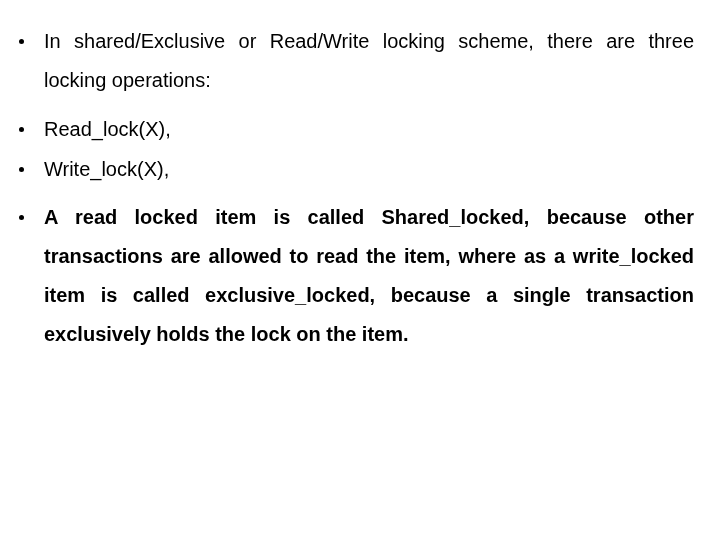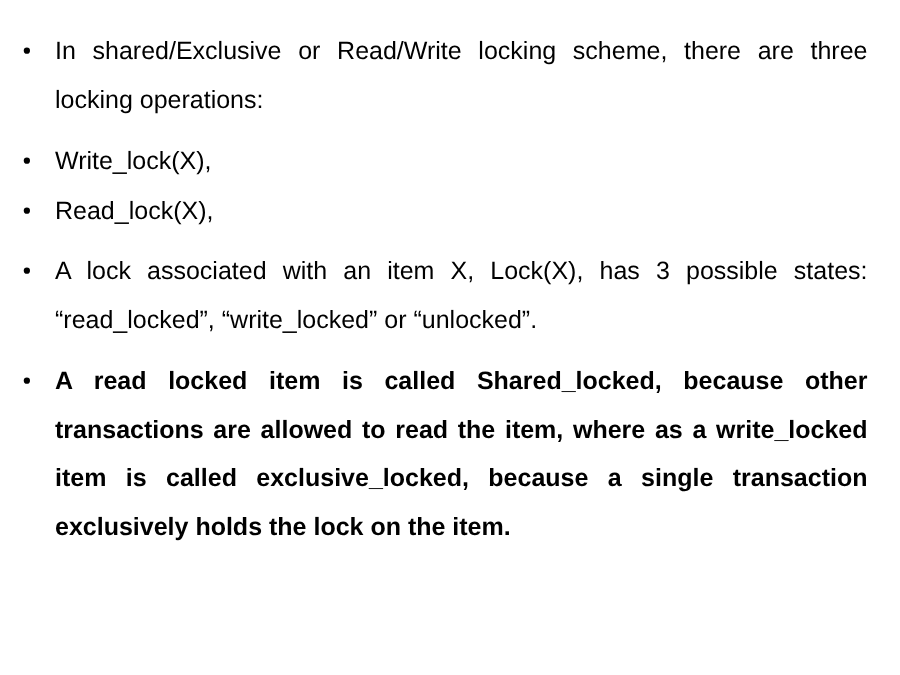--- a/index.html
+++ b/index.html
@@ -88,33 +88,29 @@
 
   <ul class="body-list">
 
     <li class="bullet-item">
       <span class="marker"></span>
       <span class="text">In shared/Exclusive or Read/Write locking scheme, there are three locking operations:</span>
     </li>
 
     <li class="bullet-item single tight">
       <span class="marker"></span>
-      <span class="text">Write_lock(X),</span>
+      <span class="text">Read_lock(X),</span>
     </li>
 
     <li class="bullet-item single tight">
       <span class="marker"></span>
-      <span class="text">Read_lock(X),</span>
+      <span class="text">Write_lock(X),</span>
     </li>
 
 
-    <li class="bullet-item gap-before">
-      <span class="marker"></span>
-      <span class="text">A lock associated with an item X, Lock(X), has 3 possible states: “read_locked”, “write_locked” or “unlocked”.</span>
-    </li>
 
     <li class="bullet-item gap-before">
       <span class="marker"></span>
       <span class="text">A read locked item is called Shared_locked, because other transactions are allowed to read the item, where as a write_locked item is called exclusive_locked, because a single transaction exclusively holds the lock on the item.</span>
     </li>
 
   </ul>
 
 </div>
 

